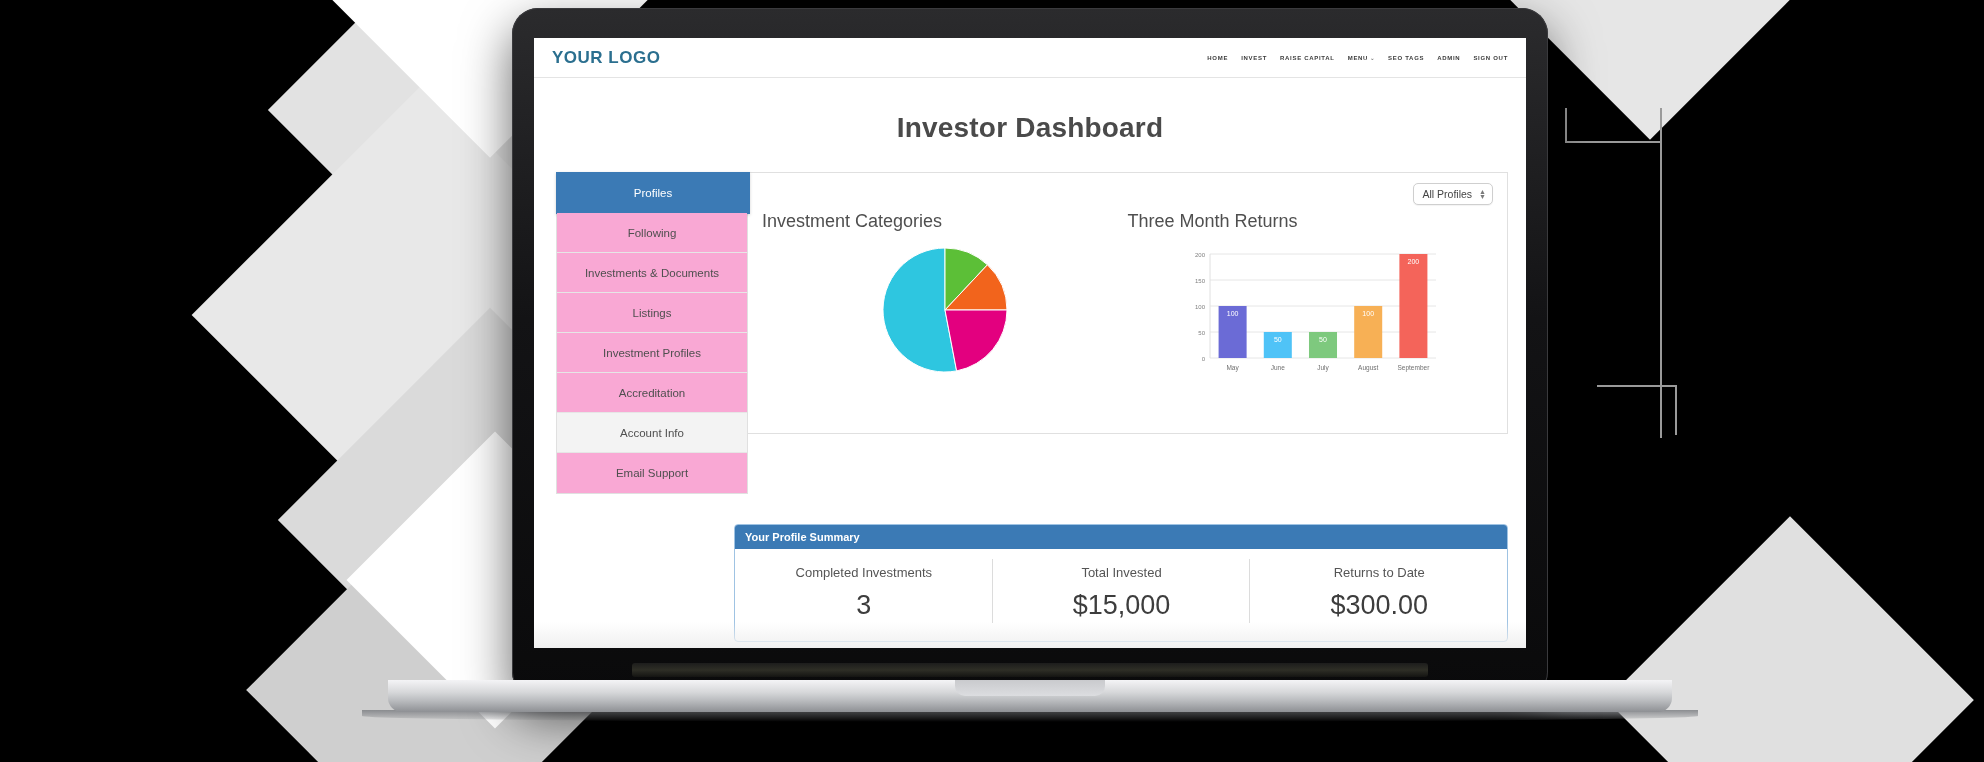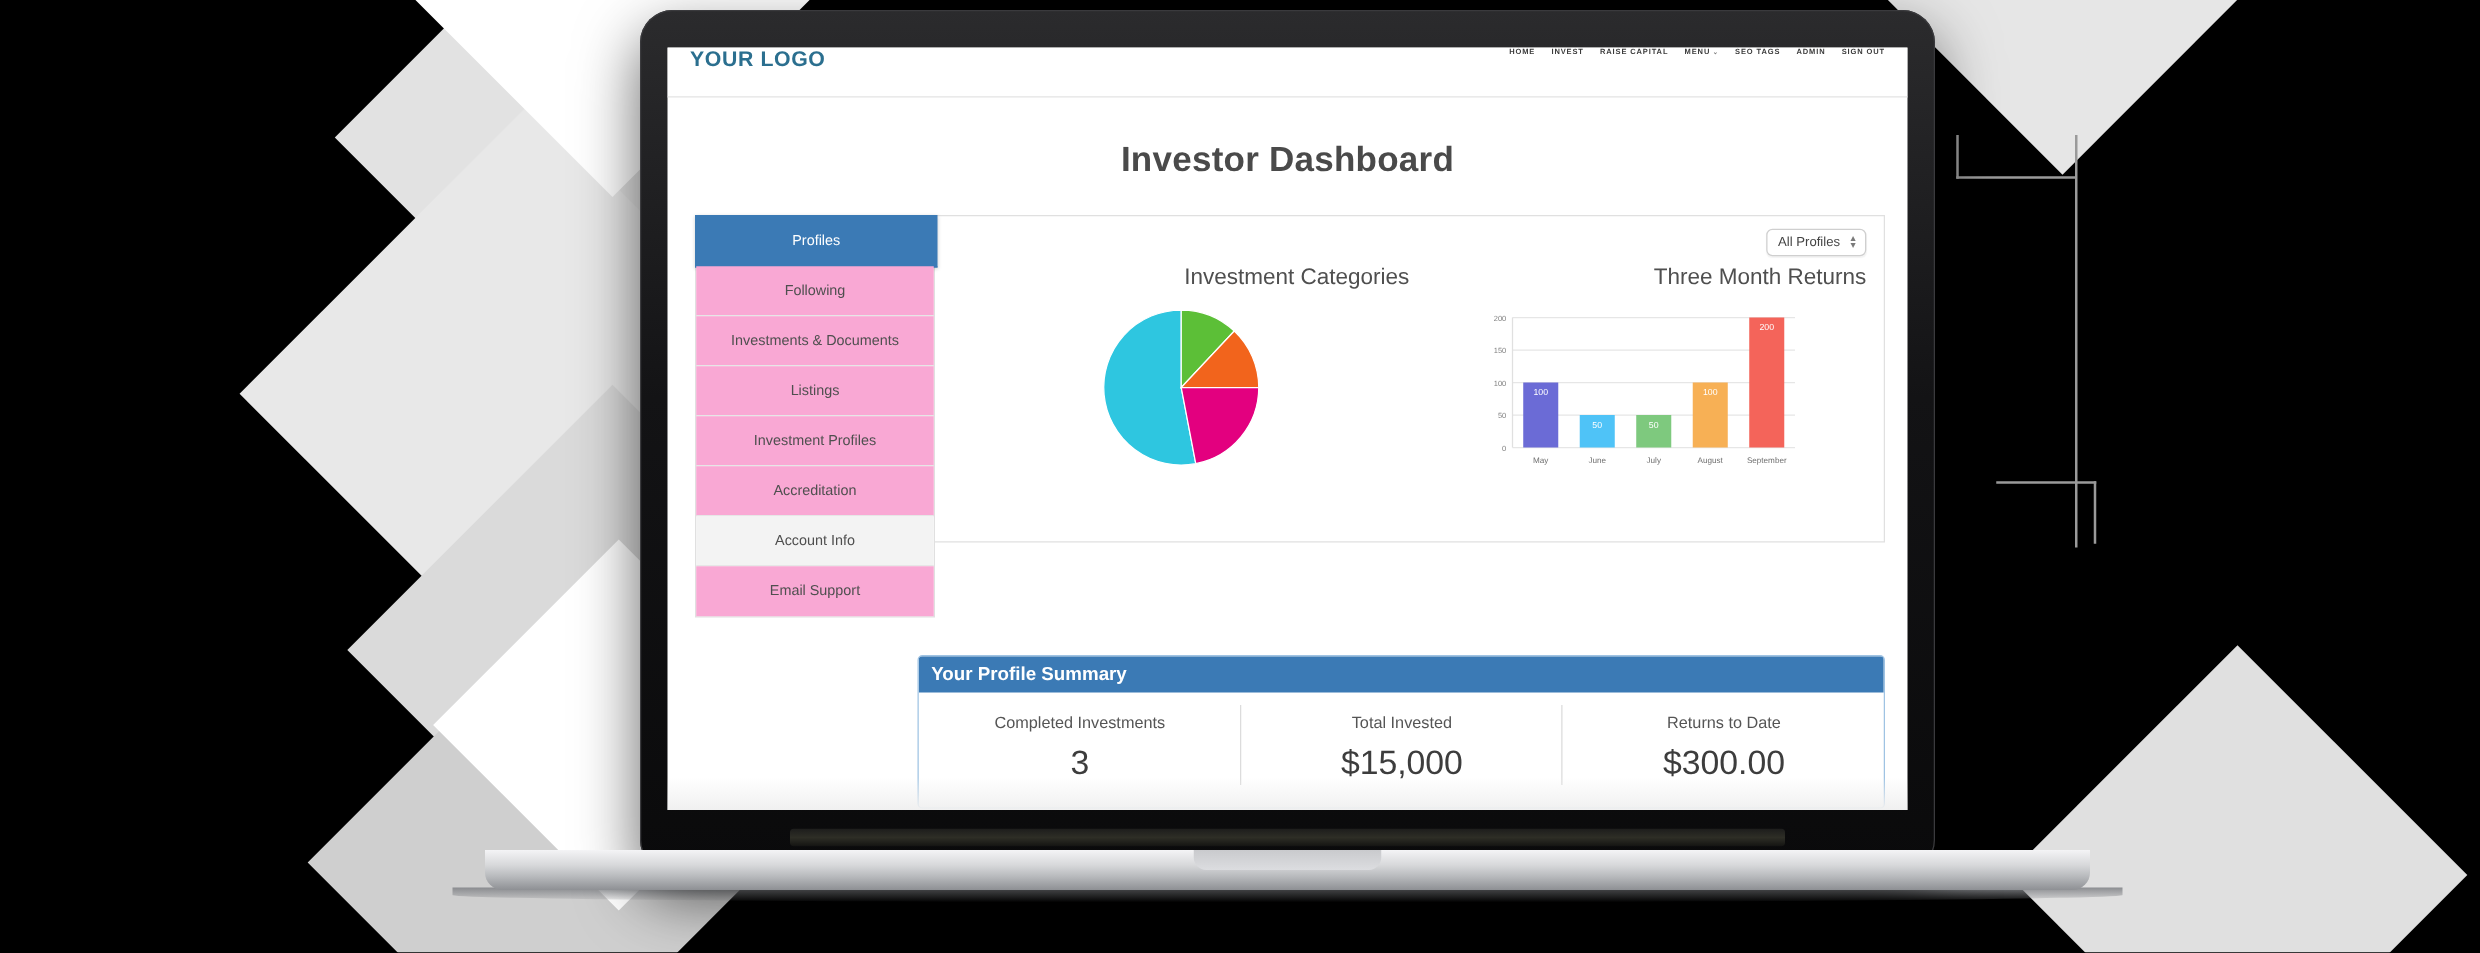--- a/index.html
+++ b/index.html
@@ -163,21 +163,21 @@
     width: 796px; height: 14px;
     background: linear-gradient(180deg, #1d1d1c 0%, #2e2e26 50%, #141412 100%);
     border-radius: 3px;
   }
 
   
   #site-header {
     height: 40px;
     border-bottom: 1px solid #e4e4e4;
     display: flex;
-    align-items: flex-start;
+    align-items: center;
     padding: 0 18px;
     background: #ffffff;
   }
 
   #logo {
     font-size: 17px;
     font-weight: bold;
     letter-spacing: .5px;
     color: #2b6f8f;
   }
@@ -279,21 +279,21 @@
     flex-direction: column;
     line-height: 5px;
     font-size: 7px;
     color: #7a7a7a;
   }
 
   #charts-row {
     display: flex;
     margin-top: 6px;
   }
-  .chart-block { flex: 1; text-align: right; }
+  .chart-block { flex: 1; text-align: left; }
   .chart-title {
     font-size: 18px;
     color: #4f4f4f;
     font-weight: normal;
     margin-bottom: 14px;
   }
 
   
   #pie-wrap { display: flex; justify-content: center; }
   #pie { display: block; }
@@ -305,21 +305,21 @@
   #summary-card {
     margin: 30px 18px 0 200px;
     border: 1px solid #9fc3e3;
     border-radius: 4px;
     overflow: hidden;
     background: #ffffff;
   }
   #summary-head {
     background: #3b7ab5;
     color: #ffffff;
-    font-size: 15px;
+    font-size: 11px;
     font-weight: bold;
     padding: 6px 10px;
   }
   #summary-body {
     display: flex;
     padding: 10px 0 18px 0;
   }
   .summary-cell {
     flex: 1;
     text-align: center;

